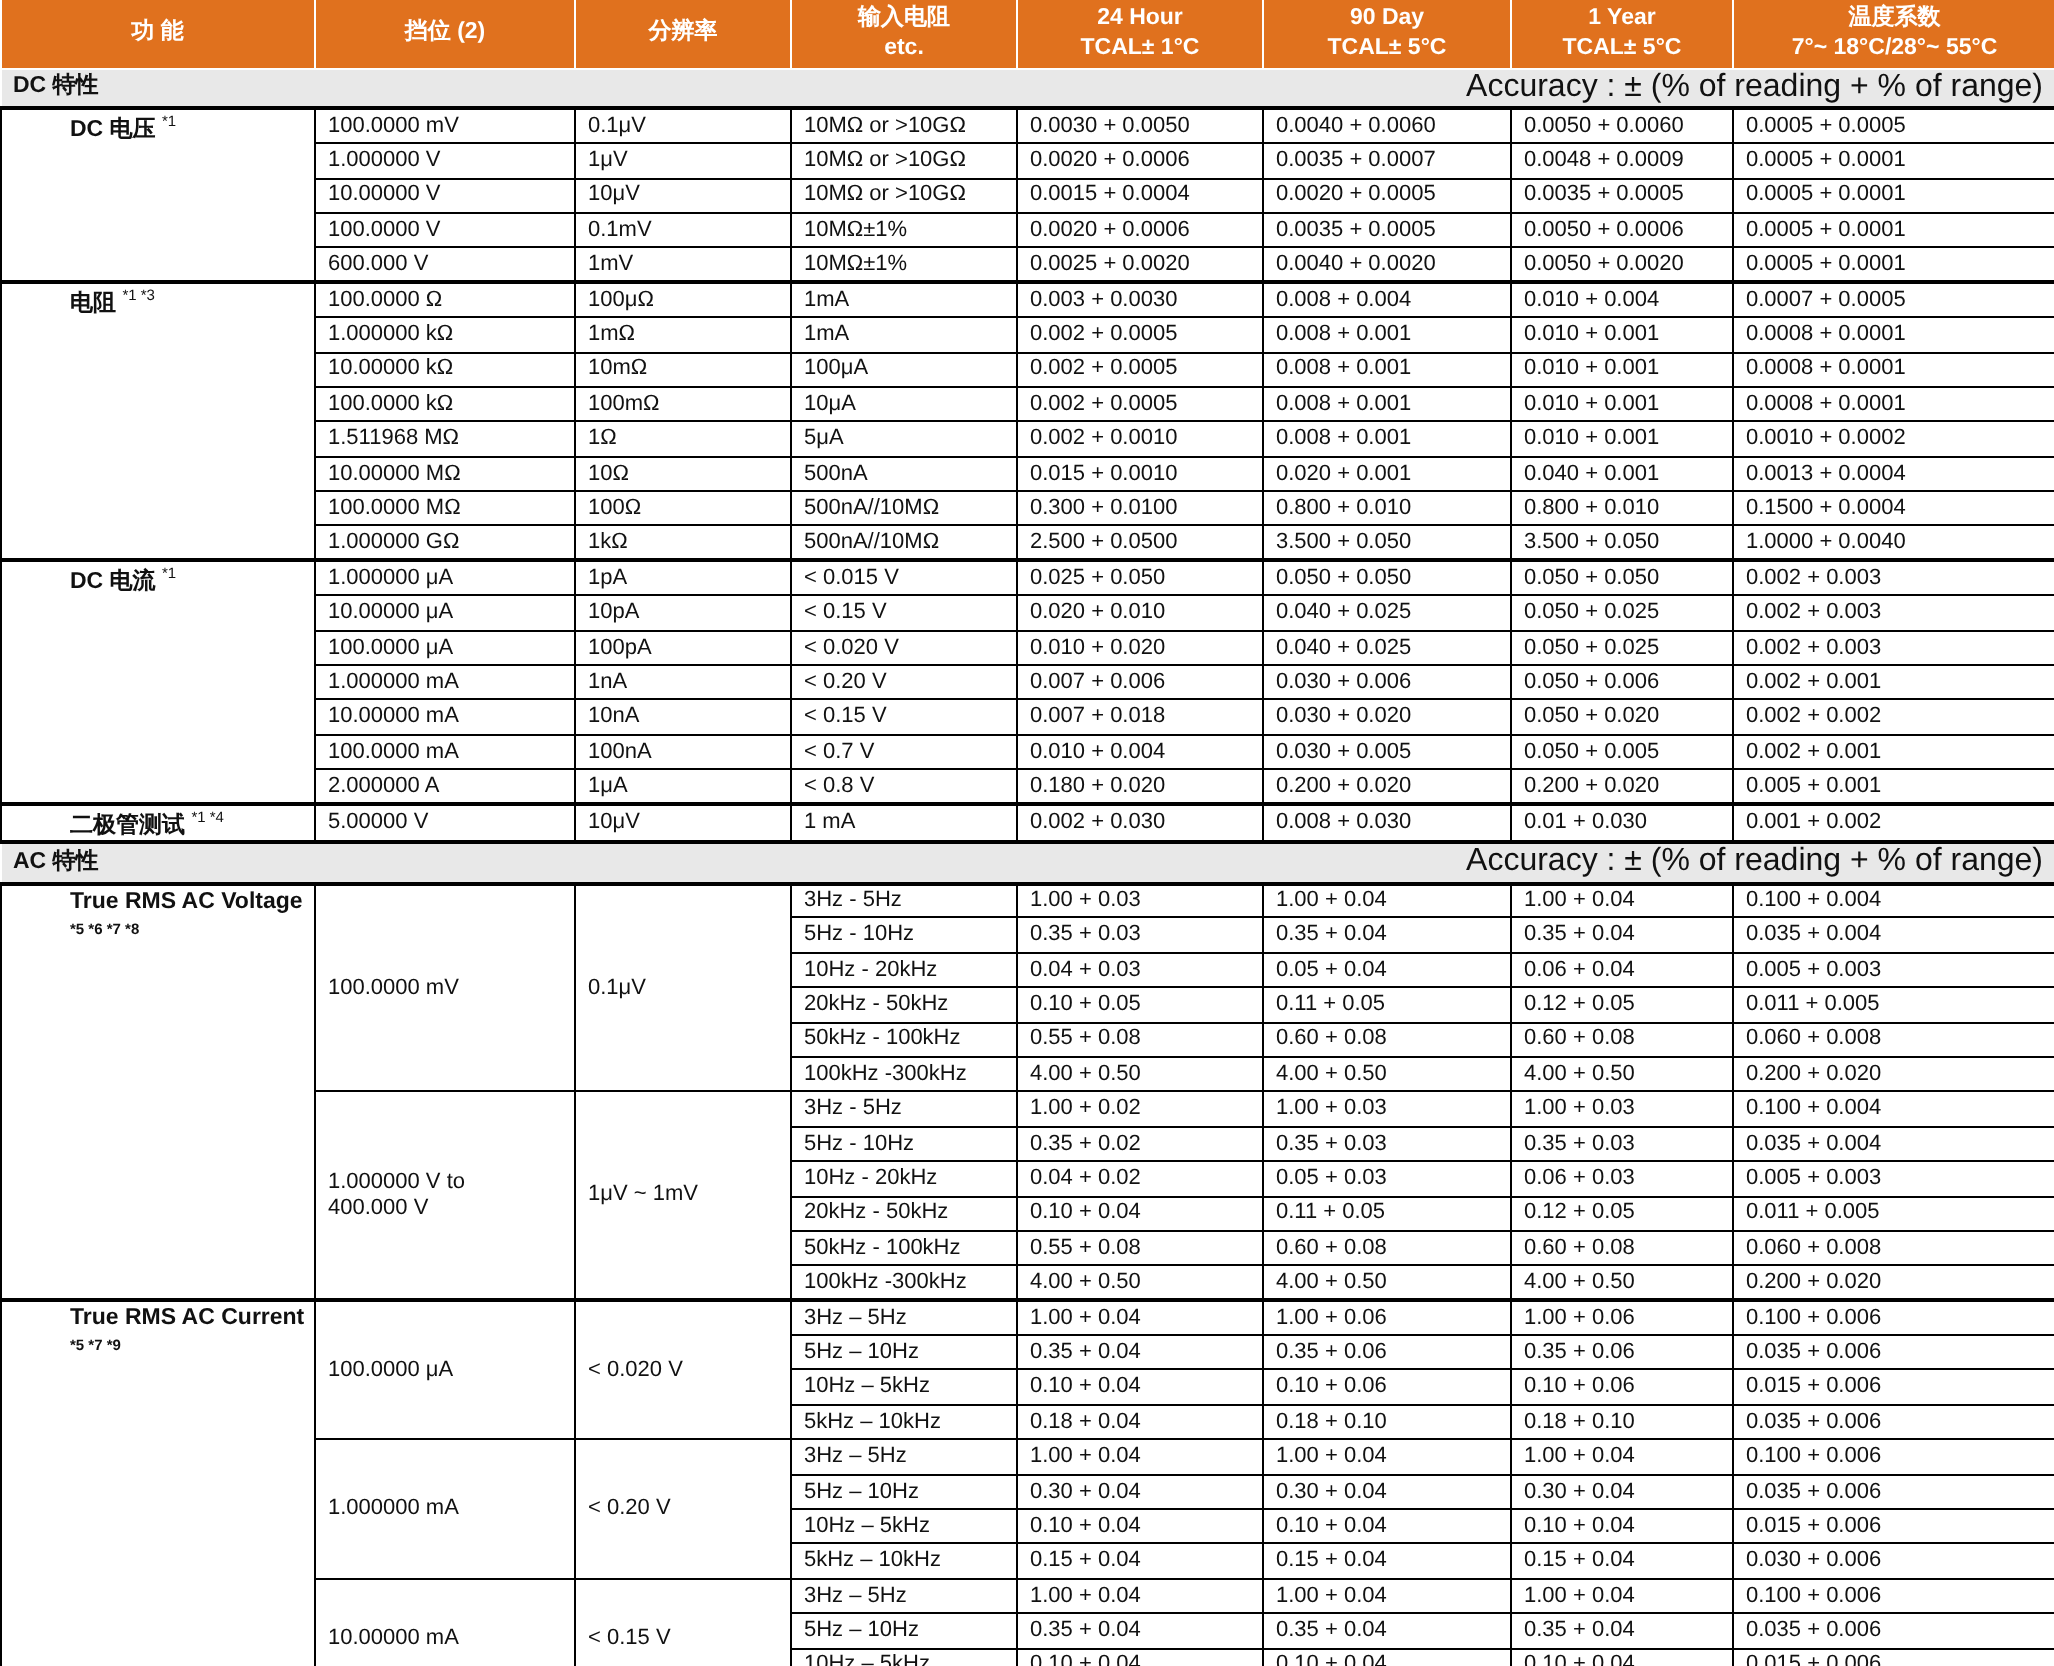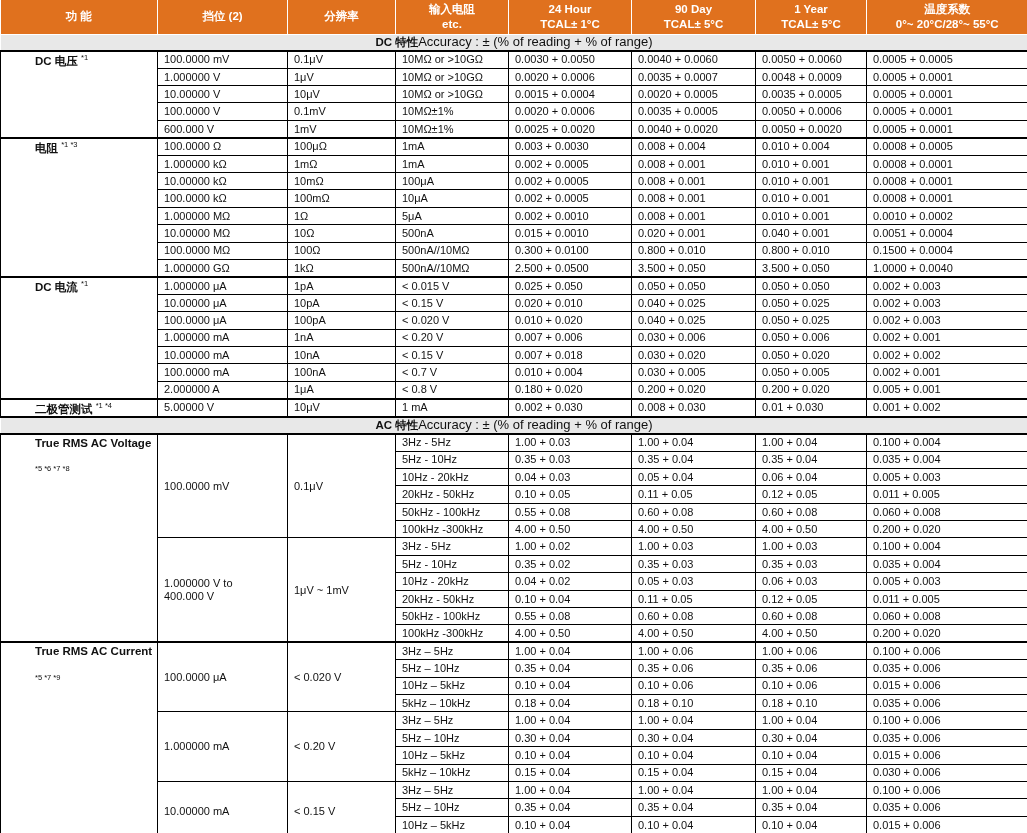--- a/index.html
+++ b/index.html
@@ -15,26 +15,26 @@
   thead th{background:var(--header-bg);color:var(--header-fg);border:0;
     border-left:1px solid #fff;font-size:11.5px;font-weight:bold;
     text-align:center;vertical-align:middle;padding:2px 0;line-height:1.3;}
   thead th:first-child{border-left:0;}
   thead tr{height:33px;border-bottom:1px solid #fff;}
   tr.data-row{height:17.4px;}
   tr.section-row{height:16px;}
   tr.section-row td{background:var(--section-bg);border-left:0;border-right:0;
     border-top:2px solid var(--grid);border-bottom:2px solid var(--grid);padding:0;}
   tr.section-row.first td{border-top:0;}
-  .sec-flex{display:flex;justify-content:center;align-items:center;padding:0 6px 0 6px;}
+  .sec-flex{display:flex;justify-content:space-between;align-items:center;padding:0 6px 0 6px;}
   .sec-title{font-weight:bold;font-size:11.5px;}
-  .sec-note{font-size:13px;}
+  .sec-note{font-size:16px;}
   td.func{vertical-align:top;padding-top:2px;font-weight:bold;font-size:11.5px;white-space:normal;padding-left:34px;}
   td.func sup{font-size:7.5px;font-weight:normal;}
-  td.func .supline{font-size:7.5px;font-weight:normal;line-height:1;margin-top:15px;}
+  td.func .supline{font-size:7.5px;font-weight:bold;line-height:1;margin-top:3px;}
   tr.group-start td{border-top:2px solid var(--grid);}
   tr.cut-row{height:8px;}
   .rline{display:block;}
 </style>
 </head>
 <body>
 
 <table>
   <colgroup>
     <col style="width:157px">
@@ -68,21 +68,21 @@
         <th>
           <div>90 Day</div>
           <div>TCAL± 5°C</div>
         </th>
         <th>
           <div>1 Year</div>
           <div>TCAL± 5°C</div>
         </th>
         <th>
           <div>温度系数</div>
-          <div>0°~ 20°C/28°~ 55°C</div>
+          <div>7°~ 18°C/28°~ 55°C</div>
         </th>
       </tr>
   </thead>
   <tbody>
       <tr class="section-row first">
         <td colspan="8">
           <div class="sec-flex">
             <span class="sec-title">DC 特性</span>
             <span class="sec-note">Accuracy : ± (% of reading + % of range)</span>
           </div>
@@ -135,21 +135,21 @@
         <td>0.0005 + 0.0001</td>
       </tr>
       <tr class="data-row group-start">
         <td class="func" rowspan="8"><span>电阻</span> <sup>*1 *3</sup></td>
         <td>100.0000 Ω</td>
         <td>100μΩ</td>
         <td>1mA</td>
         <td>0.003 + 0.0030</td>
         <td>0.008 + 0.004</td>
         <td>0.010 + 0.004</td>
-        <td>0.0008 + 0.0005</td>
+        <td>0.0007 + 0.0005</td>
       </tr>
       <tr class="data-row">
         <td>1.000000 kΩ</td>
         <td>1mΩ</td>
         <td>1mA</td>
         <td>0.002 + 0.0005</td>
         <td>0.008 + 0.001</td>
         <td>0.010 + 0.001</td>
         <td>0.0008 + 0.0001</td>
       </tr>
@@ -165,36 +165,36 @@
       <tr class="data-row">
         <td>100.0000 kΩ</td>
         <td>100mΩ</td>
         <td>10μA</td>
         <td>0.002 + 0.0005</td>
         <td>0.008 + 0.001</td>
         <td>0.010 + 0.001</td>
         <td>0.0008 + 0.0001</td>
       </tr>
       <tr class="data-row">
-        <td>1.000000 MΩ</td>
+        <td>1.511968 MΩ</td>
         <td>1Ω</td>
         <td>5μA</td>
         <td>0.002 + 0.0010</td>
         <td>0.008 + 0.001</td>
         <td>0.010 + 0.001</td>
         <td>0.0010 + 0.0002</td>
       </tr>
       <tr class="data-row">
         <td>10.00000 MΩ</td>
         <td>10Ω</td>
         <td>500nA</td>
         <td>0.015 + 0.0010</td>
         <td>0.020 + 0.001</td>
         <td>0.040 + 0.001</td>
-        <td>0.0051 + 0.0004</td>
+        <td>0.0013 + 0.0004</td>
       </tr>
       <tr class="data-row">
         <td>100.0000 MΩ</td>
         <td>100Ω</td>
         <td>500nA//10MΩ</td>
         <td>0.300 + 0.0100</td>
         <td>0.800 + 0.010</td>
         <td>0.800 + 0.010</td>
         <td>0.1500 + 0.0004</td>
       </tr>

